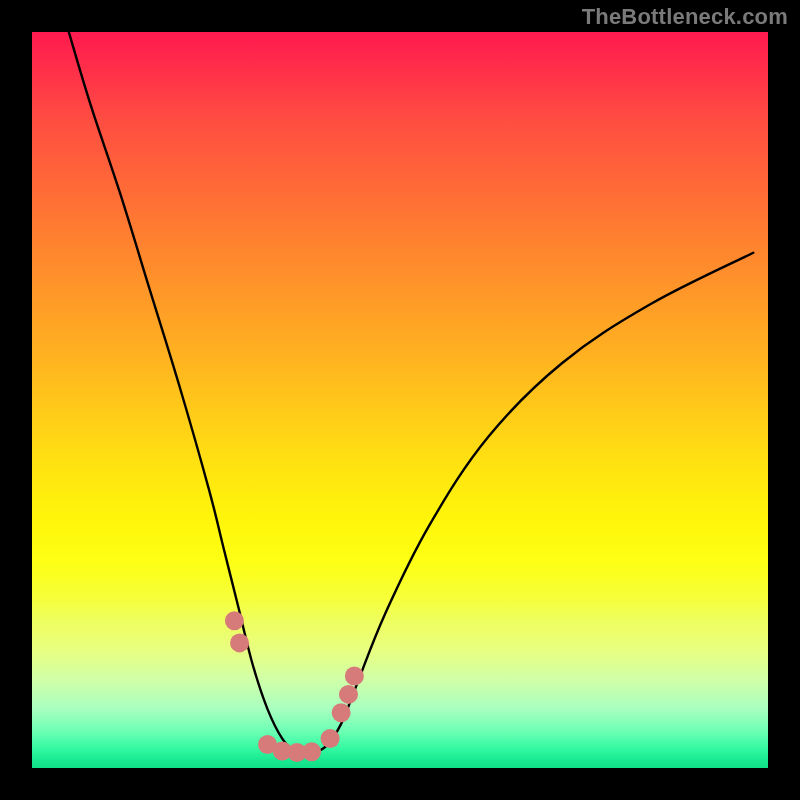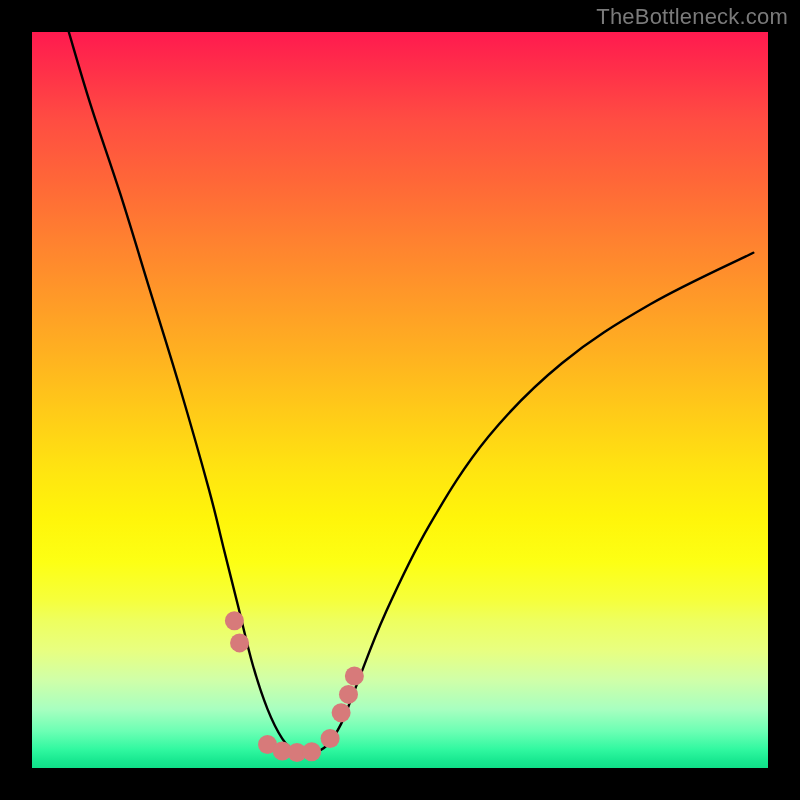--- a/index.html
+++ b/index.html
@@ -10,21 +10,21 @@
     position: relative;
     overflow: hidden;
     font-family: Arial, sans-serif;
   }
   .attribution {
     position: absolute;
     top: 4px;
     right: 12px;
     color: #7a7a7a;
     font-size: 22px;
-    font-weight: 400;
+    font-weight: 700;
     letter-spacing: 0.2px;
     z-index: 10;
   }
   .plot-area {
     position: absolute;
     left: 32px;
     top: 32px;
     width: 736px;
     height: 736px;
   }

